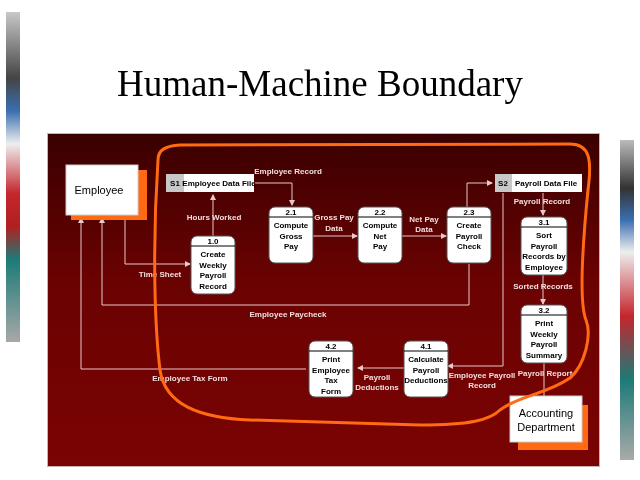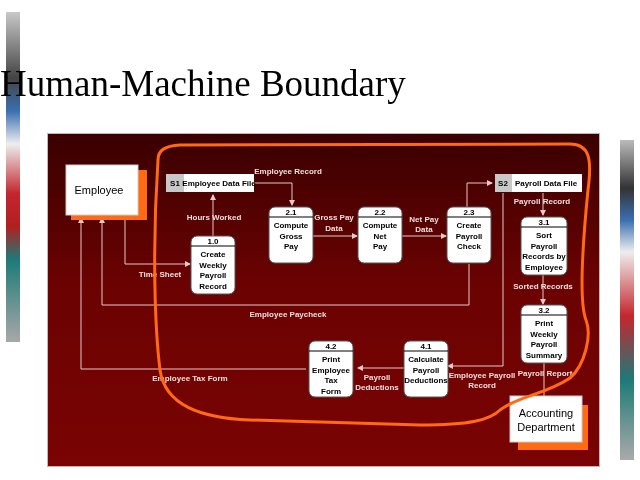--- a/index.html
+++ b/index.html
@@ -1,18 +1,18 @@
 <!DOCTYPE html>
 <html><head>
 <meta charset="utf-8">
 <style>
   html,body{margin:0;padding:0;background:#fff;}
   body{width:640px;height:480px;position:relative;overflow:hidden;font-family:"Liberation Sans",sans-serif;}
   .deco{position:absolute;}
-  .title{position:absolute;left:0;width:640px;top:62px;font-family:"Liberation Serif",serif;font-size:37px;color:#000;}
+  .title{position:absolute;left:0;width:640px;top:62px;text-align:center;font-family:"Liberation Serif",serif;font-size:37px;color:#000;}
   .panel{position:absolute;left:47px;top:133px;width:551px;height:332px;background:linear-gradient(180deg,#3a0000 0%,#6b0202 45%,#7a0303 100%);border:1px solid #c9b3b3;}
   svg.diagram{position:absolute;left:0;top:0;width:640px;height:480px;overflow:visible;}
   .lbl{font-family:"Liberation Sans",sans-serif;font-weight:bold;font-size:8px;fill:#f2dede;}
   .ptxt{font-family:"Liberation Sans",sans-serif;font-weight:bold;font-size:8px;fill:#000;}
   .etxt{font-family:"Liberation Sans",sans-serif;font-size:11px;fill:#000;}
 </style>
 </head>
 <body>
 
 <div class="deco" style="left:6px;top:12px;width:14px;height:330px;background:linear-gradient(180deg,#c8c8c8 0%,#444 20%,#3a6fb0 30%,#eee 40%,#c4262e 55%,#b02020 65%,#1c7b78 75%,#a8a8a8 100%);"></div>

